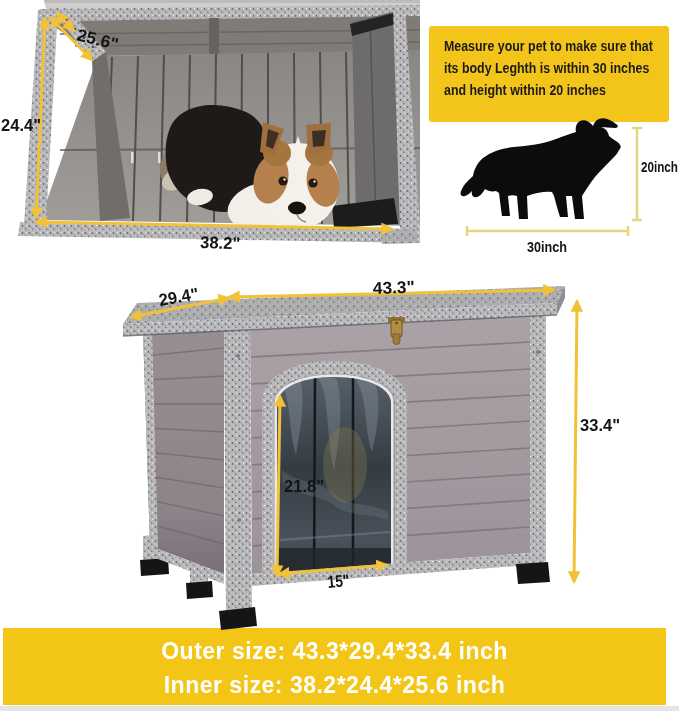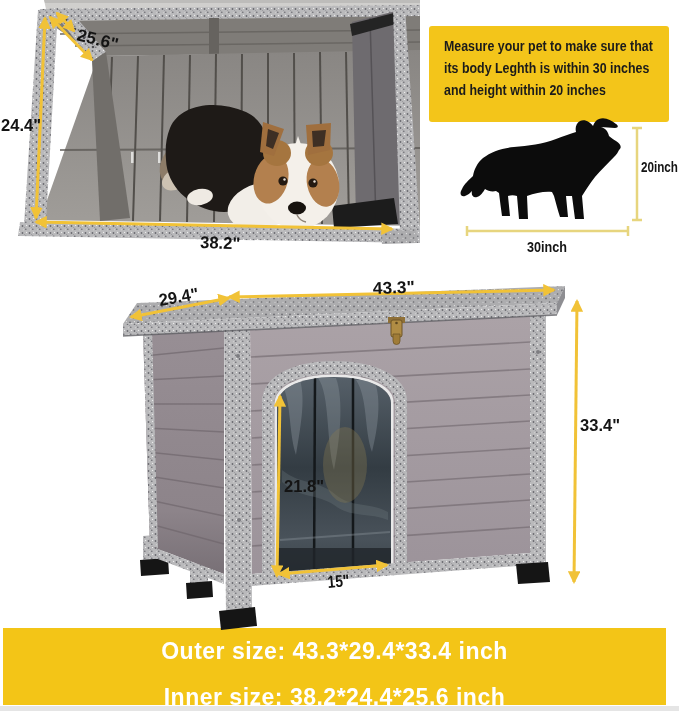--- a/index.html
+++ b/index.html
@@ -9,21 +9,21 @@
   
   #note-box{left:429px;top:26px;width:240px;height:96px;background:#F3C51A;border-radius:3px;}
   #note-inner{position:absolute;left:15px;top:9px;width:282px;
               transform:scaleX(0.80);transform-origin:left top;
               font-size:15.5px;font-weight:bold;line-height:22px;color:#1b1b1b;letter-spacing:0px;}
   
   #footer-band{left:3px;top:628px;width:663px;height:77px;background:#F3C517;z-index:1;text-align:center;}
   .footer-line{color:#ffffff;font-weight:bold;font-size:23px;line-height:30px;letter-spacing:0.5px;
                font-family:"Liberation Sans",sans-serif;}
   #footer-outer{margin-top:8px;}
-  #footer-inner{margin-top:16px;}
+  #footer-inner{margin-top:4px;}
   #bottom-strip{left:0;top:706px;width:679px;height:5px;background:#e5e5e5;}
   svg{display:block;}
   svg text{font-family:"Liberation Sans",sans-serif;font-weight:bold;fill:#141414;}
 </style>
 </head>
 <body>
 
 <div id="canvas">
 
   <svg class="abs" width="0" height="0" aria-hidden="true">

